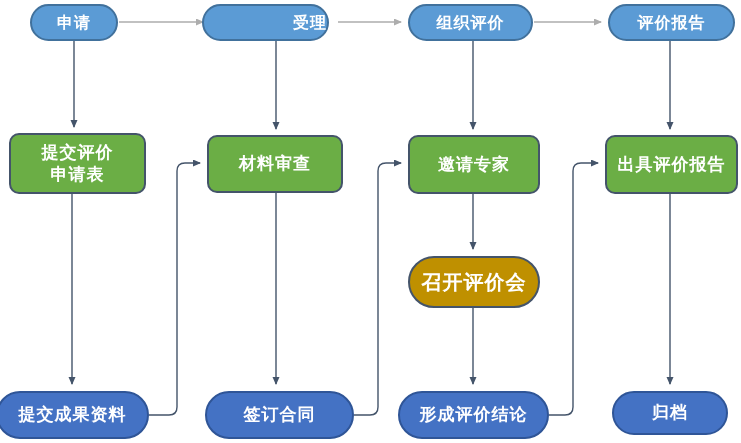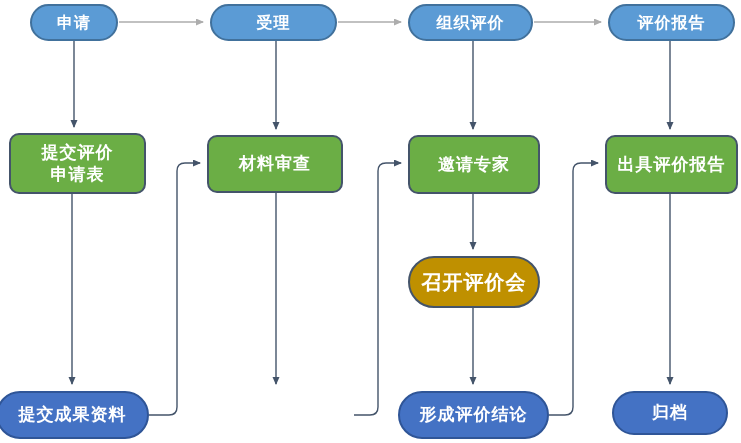--- a/index.html
+++ b/index.html
@@ -92,21 +92,21 @@
     <path class="wire wire-dark" d="M670,194 V384" marker-end="url(#ah-dark)"></path>
 
     <path class="wire wire-dark" d="M149,415 H169 Q177,415 177,407 V171 Q177,163 185,163 H200" marker-end="url(#ah-dark)"></path>
     <path class="wire wire-dark" d="M354,415 H370 Q378,415 378,407 V171 Q378,163 386,163 H401" marker-end="url(#ah-dark)"></path>
     <path class="wire wire-dark" d="M549,415 H565 Q573,415 573,407 V171 Q573,163 581,163 H598" marker-end="url(#ah-dark)"></path>
   </svg>
 
   <div class="node stage-pill" style="left:30px; top:4px; width:88px; height:37px;">
     <span>申请</span>
   </div>
-  <div class="node stage-pill" style="left:210px; top:4px; width:127px; height:37px;">
+  <div class="node stage-pill" style="left:202px; top:4px; width:127px; height:37px;align-items:flex-end;">
     <span>受理</span>
   </div>
   <div class="node stage-pill" style="left:408px; top:4px; width:125px; height:37px;">
     <span>组织评价</span>
   </div>
   <div class="node stage-pill" style="left:608px; top:4px; width:127px; height:37px;">
     <span>评价报告</span>
   </div>
 
   <div class="node step-box" style="left:9px; top:133px; width:137px; height:61px;">
@@ -123,20 +123,23 @@
     <span>出具评价报告</span>
   </div>
 
   <div class="node gold-pill" style="left:408px; top:256px; width:132px; height:52px;">
     <span>召开评价会</span>
   </div>
 
   <div class="node end-pill" style="left:-4px; top:391px; width:153px; height:48px;">
     <span>提交成果资料</span>
   </div>
+  <div class="node end-pill" style="left:205px; top:391px; width:149px; height:48px;">
+    <span>签订合同</span>
+  </div>
   <div class="node end-pill" style="left:398px; top:391px; width:151px; height:48px;">
     <span>形成评价结论</span>
   </div>
   <div class="node end-pill" style="left:612px; top:391px; width:116px; height:44px;">
     <span>归档</span>
   </div>
 
 </div>
 
 </body></html>

